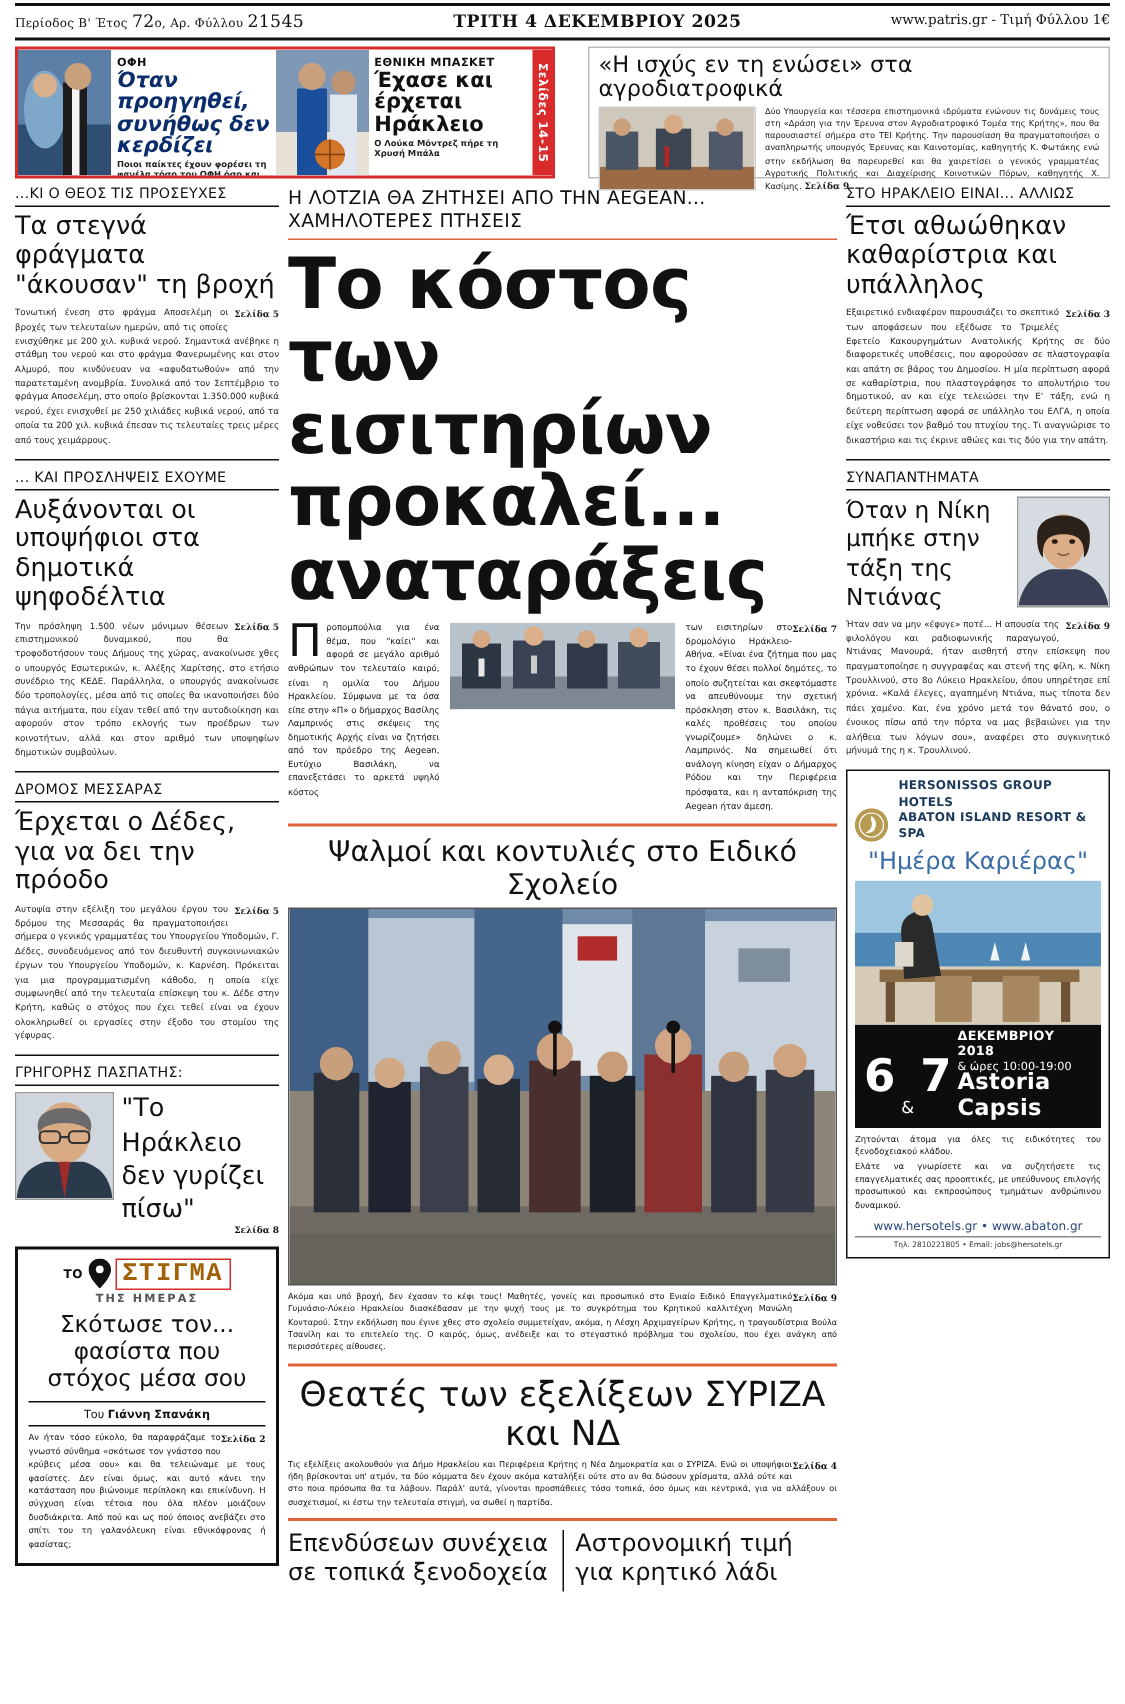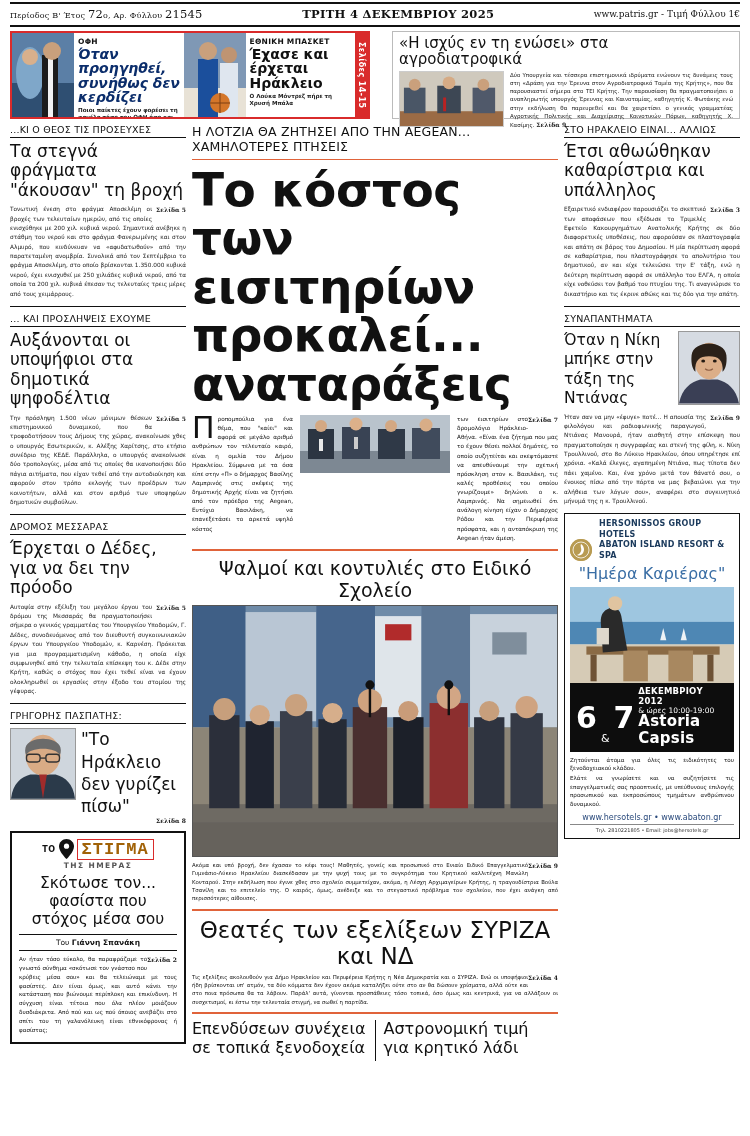--- a/index.html
+++ b/index.html
@@ -508,21 +508,21 @@
             <rect x="26" y="40" width="12" height="16" fill="#ded8cc"></rect>
             <path d="M88 52l3-12 3 12z" fill="#eef3f6"></path>
             <path d="M108 52l3-12 3 12z" fill="#eef3f6"></path>
           </svg>
         </div>
         <div class="ad-dateband">
           <span class="ad-big">6</span>
           <span class="ad-amp">&amp;</span>
           <span class="ad-big">7</span>
           <span class="ad-datecol">
-            <span class="ad-month" style="display:block">ΔΕΚΕΜΒΡΙΟΥ 2012</span>
+            <span class="ad-month" style="display:block">ΔΕΚΕΜΒΡΙΟΥ 2018</span>
             <span class="ad-hours" style="display:block">&amp; ώρες 10:00-19:00</span>
             <span class="ad-venue" style="display:block">Astoria Capsis</span>
           </span>
         </div>
         <div class="ad-bullets">
           <div>Ζητούνται άτομα για όλες τις ειδικότητες του ξενοδοχειακού κλάδου.</div>
           <div>Ελάτε να γνωρίσετε και να συζητήσετε τις επαγγελματικές σας προοπτικές, με υπεύθυνους επιλογής προσωπικού και εκπροσώπους τμημάτων ανθρώπινου δυναμικού.</div>
         </div>
         <div class="ad-web">www.hersotels.gr • www.abaton.gr</div>
         <div class="ad-contact">Τηλ. 2810221805 • Email: jobs@hersotels.gr</div>

